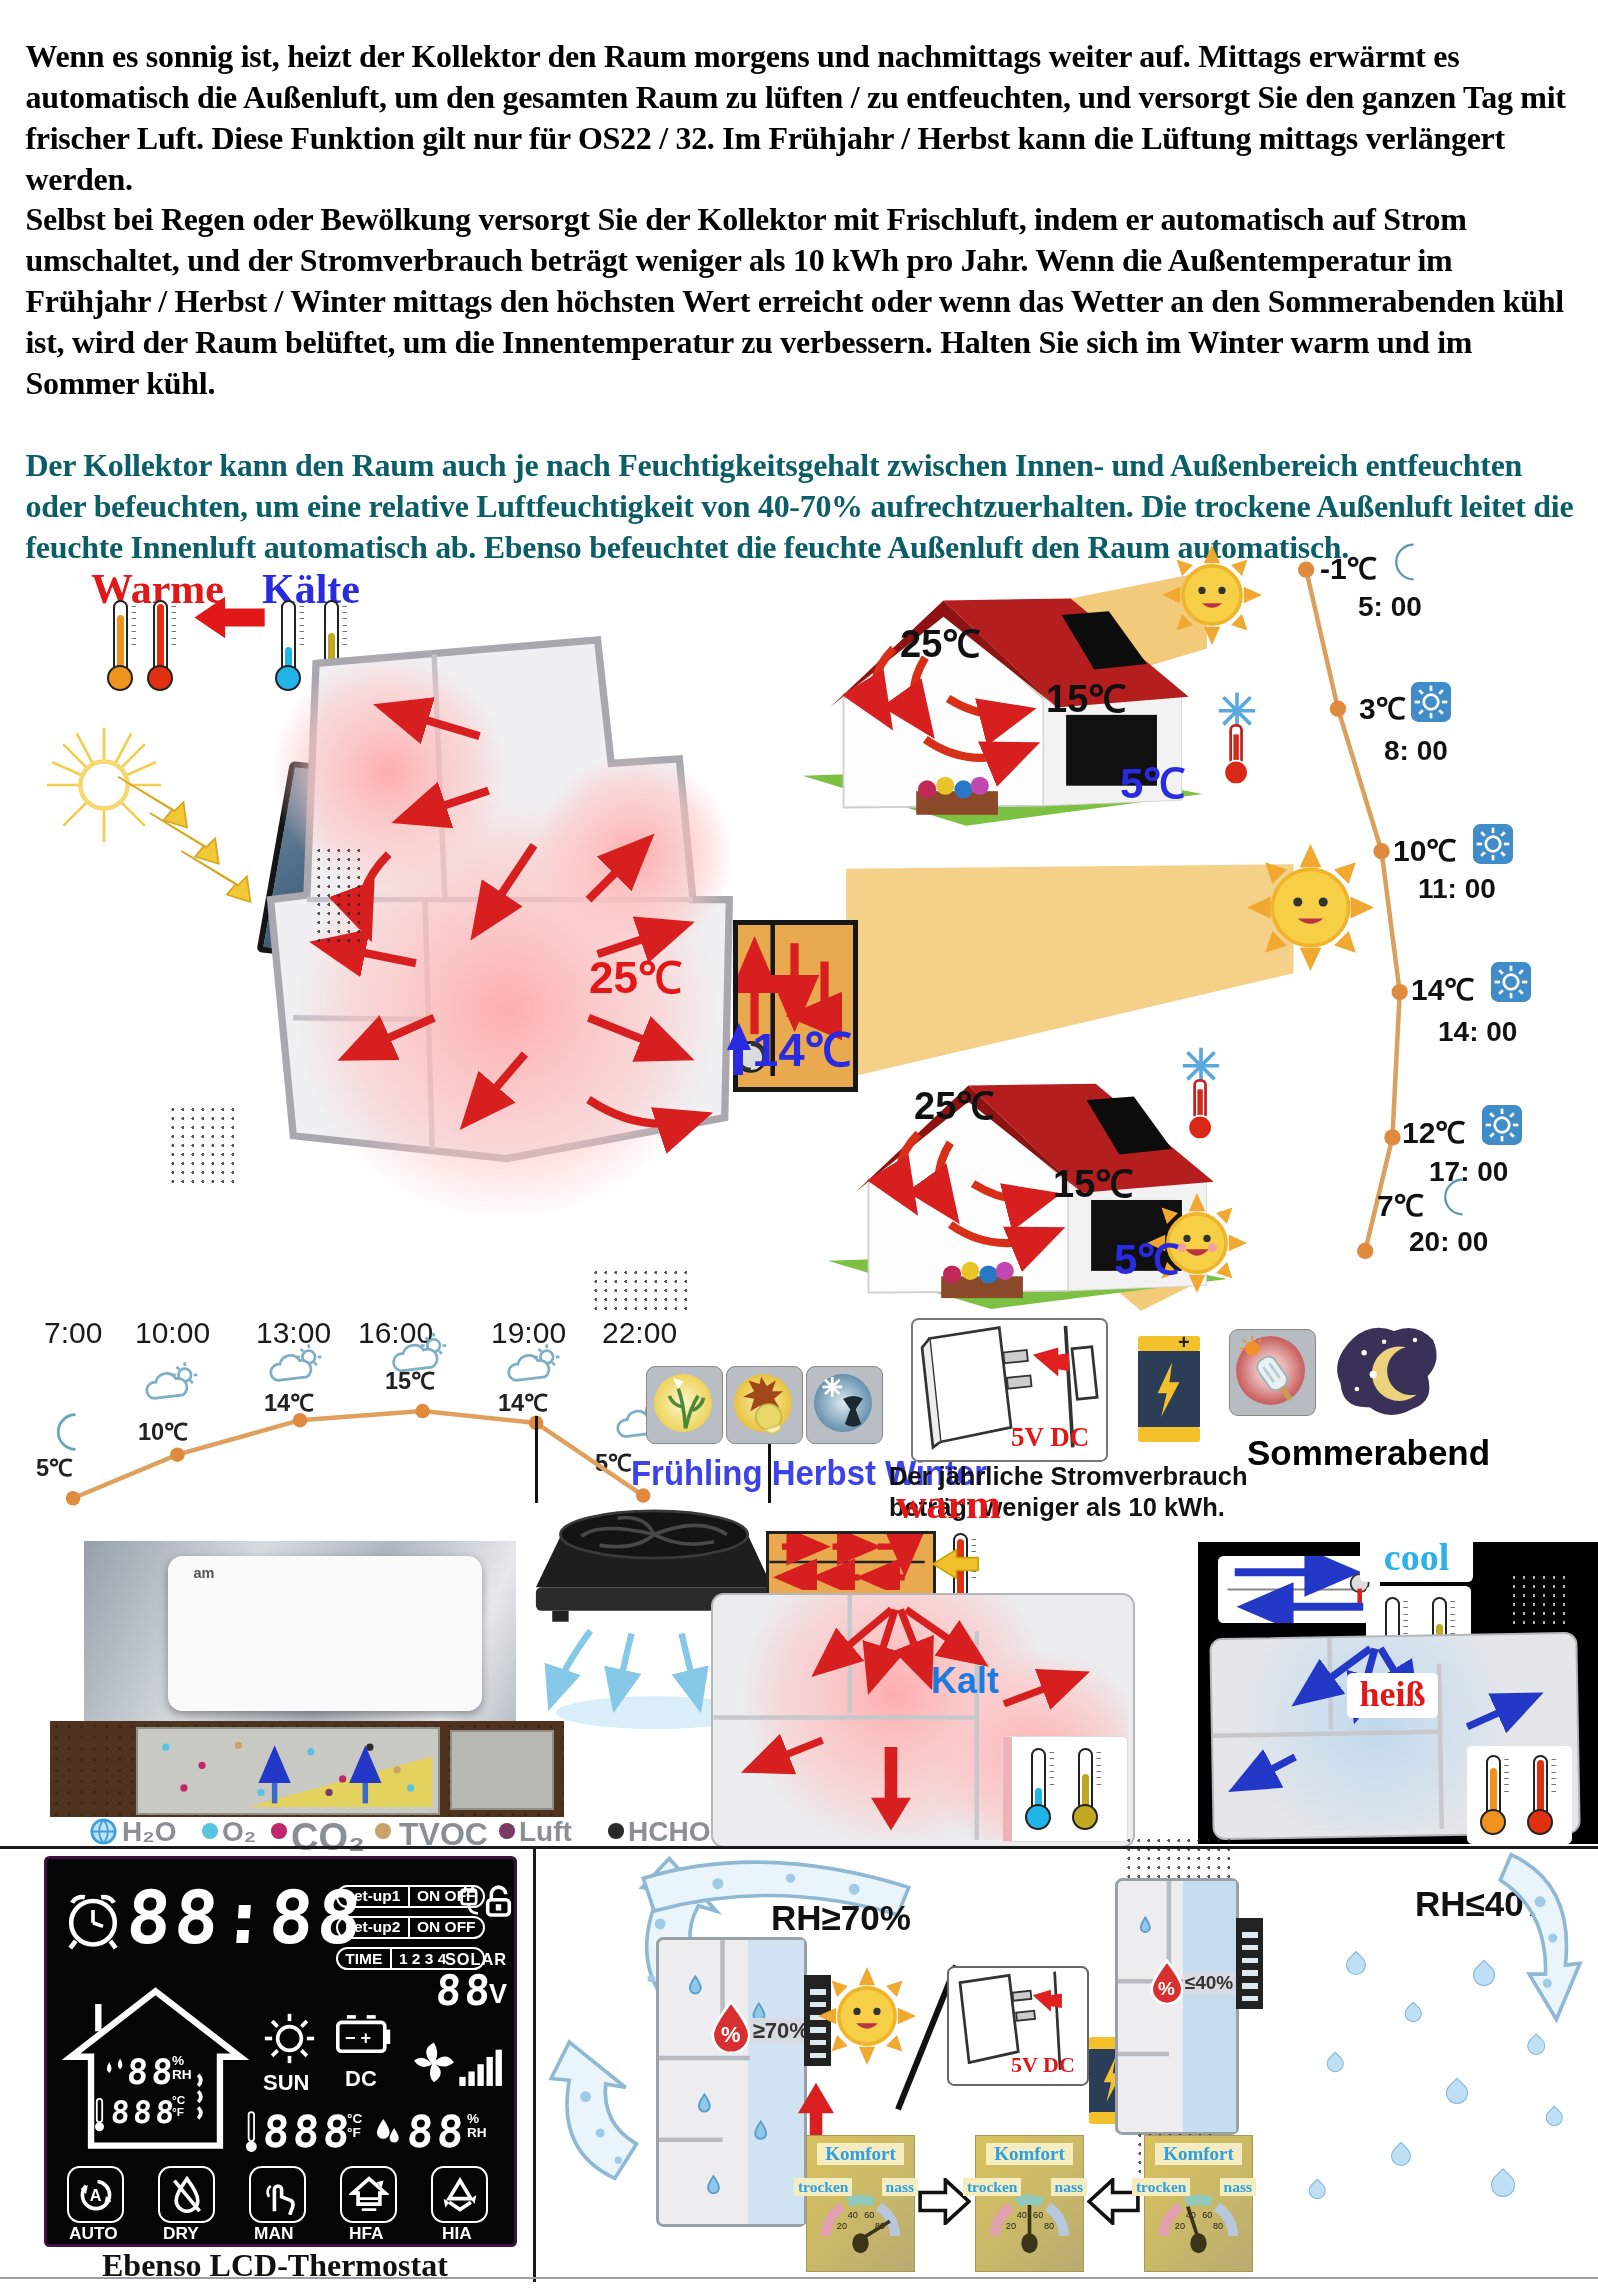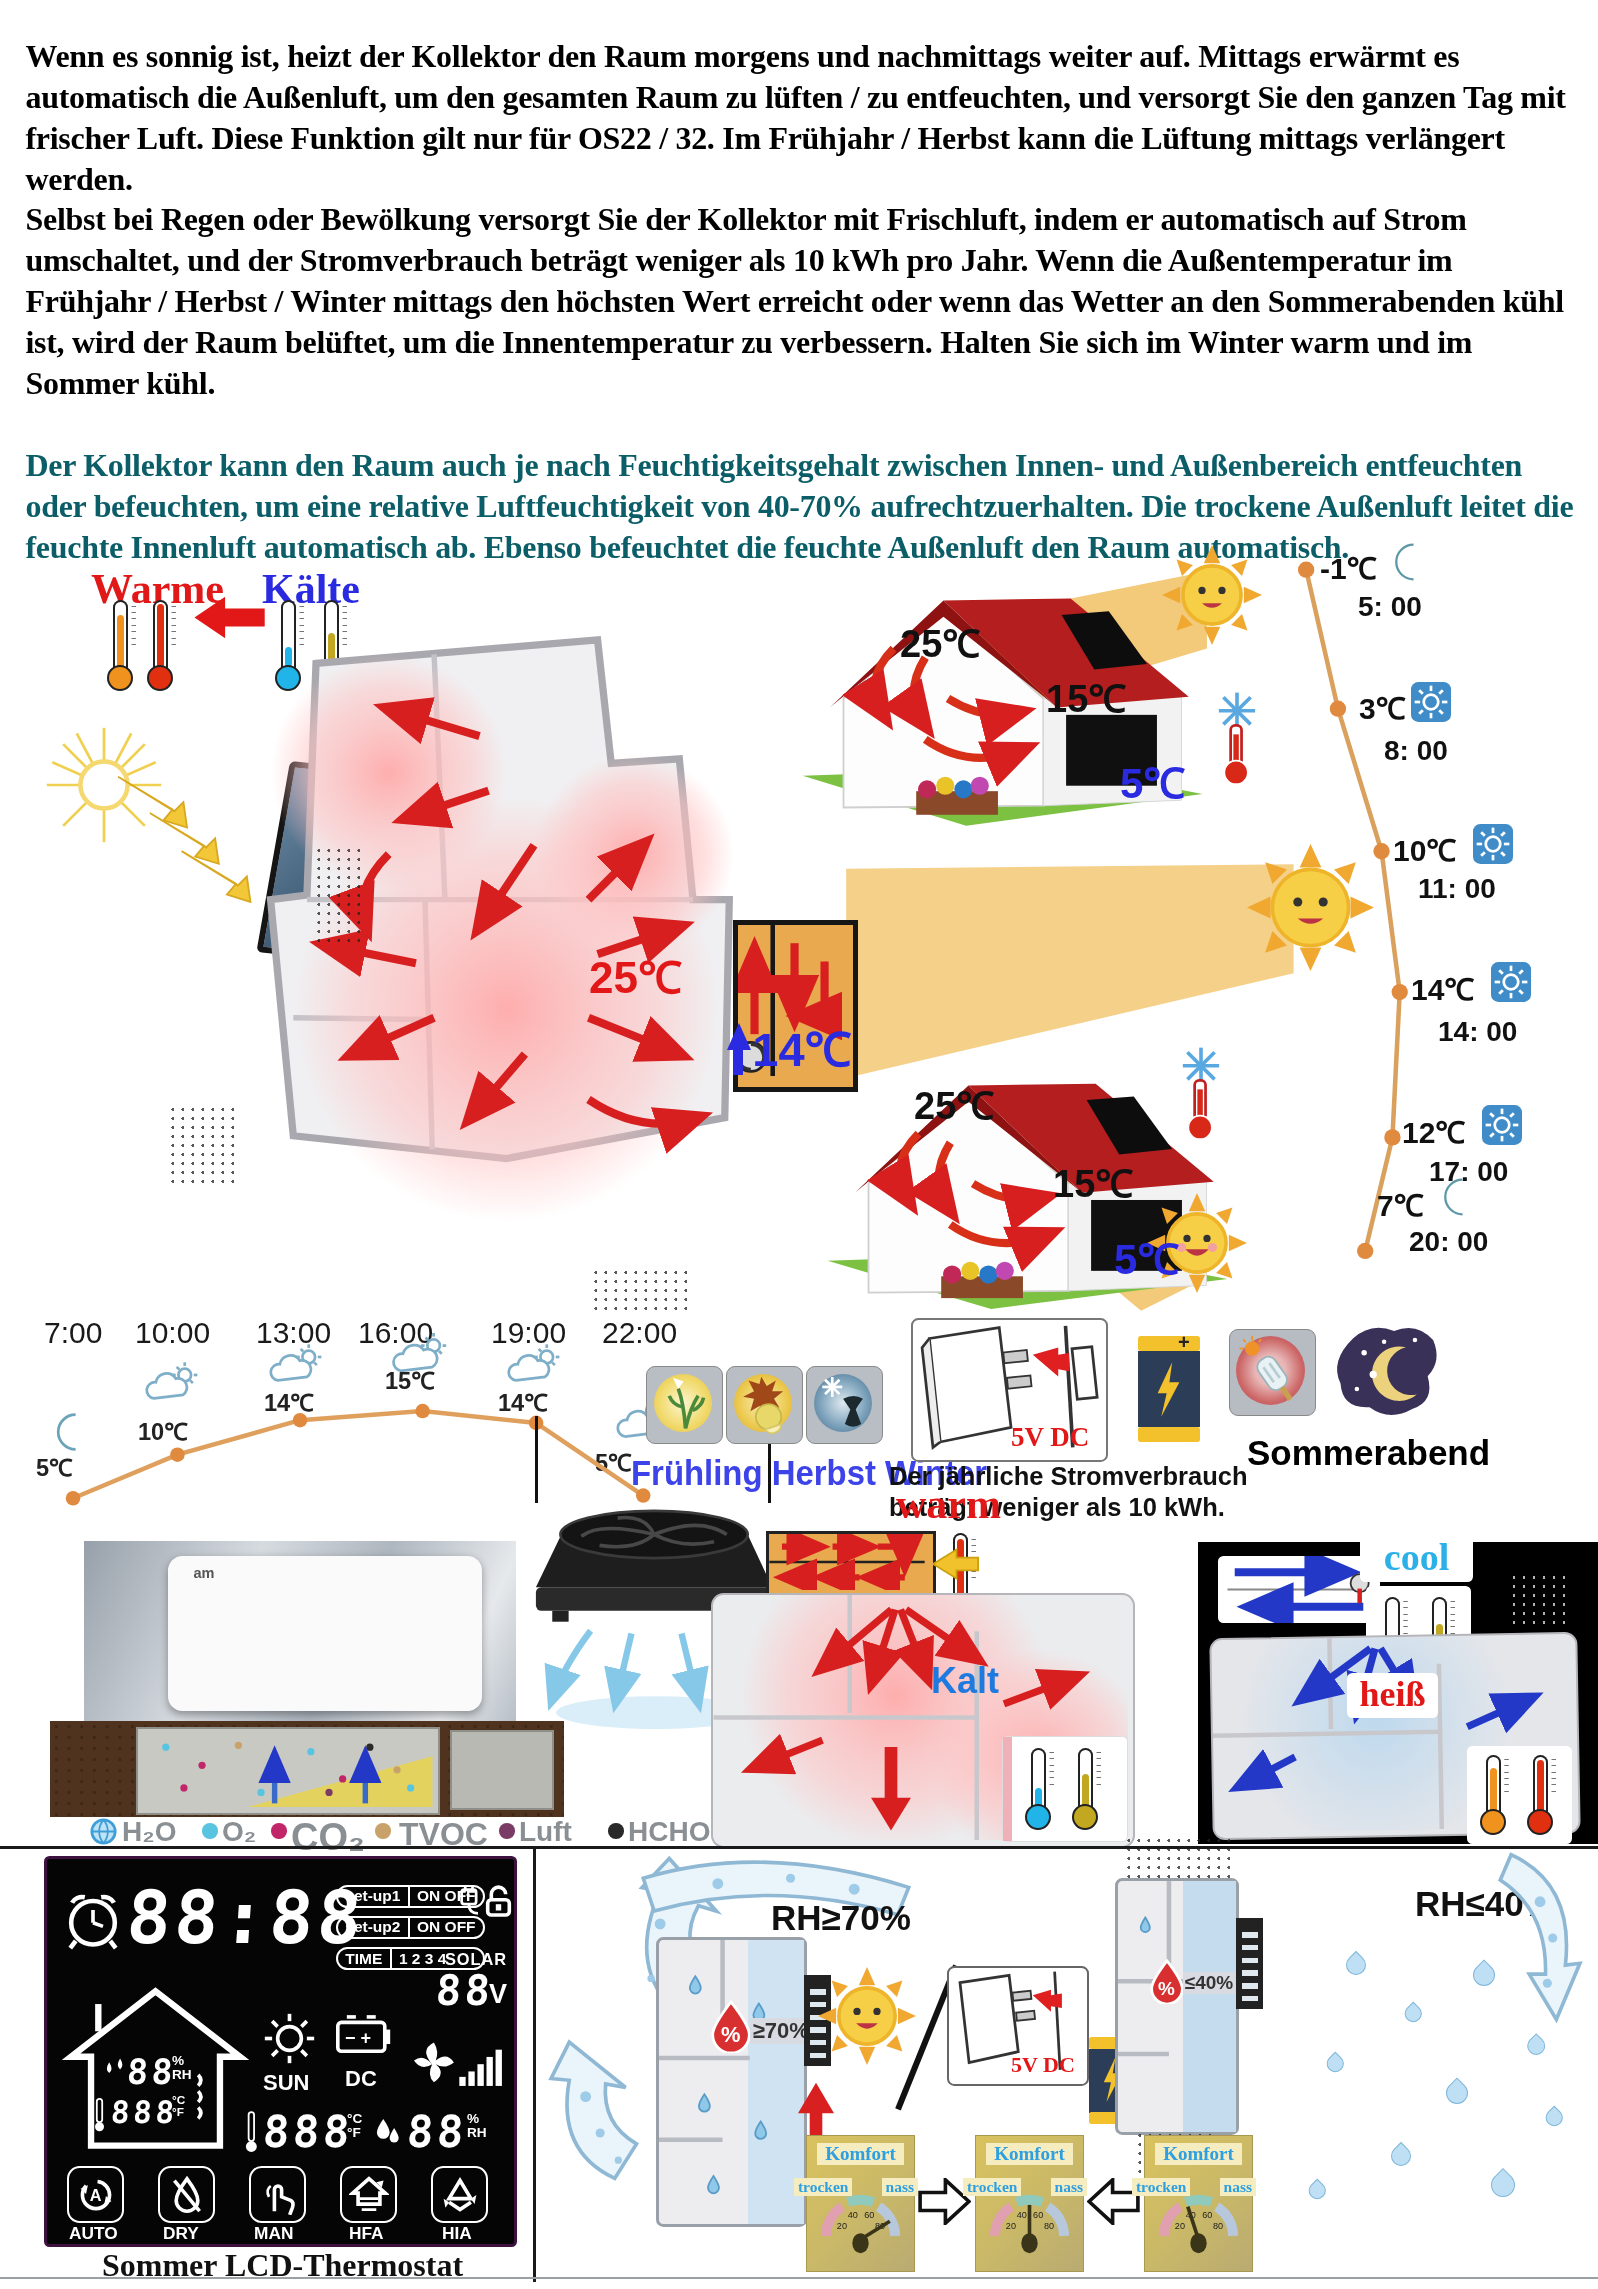--- a/index.html
+++ b/index.html
@@ -947,21 +947,21 @@
         <polygon points="34,26 40,22 38,32" fill="#fff"></polygon>
         <polygon points="10,30 4,26 6,36" fill="#fff"></polygon>
       </svg>
   </div>
   <div class="lcd-txt" style="left:22px;top:364px;font-size:17.3px;">AUTO</div>
   <div class="lcd-txt" style="left:116px;top:364px;font-size:17.3px;">DRY</div>
   <div class="lcd-txt" style="left:207px;top:364px;font-size:17.3px;">MAN</div>
   <div class="lcd-txt" style="left:302px;top:364px;font-size:17.3px;">HFA</div>
   <div class="lcd-txt" style="left:395px;top:364px;font-size:17.3px;">HIA</div>
 </div>
-<div class="lbl serifb blk" style="left:102px;top:2247px;font-size:32px;">Sommer LCD-Thermostat</div>
+<div class="lbl serifb blk" style="left:102px;top:2247px;font-size:32px;">Ebenso LCD-Thermostat</div>
 
 <svg class="abs" style="left:542px;top:1851px;" width="309" height="364" viewBox="0 0 340 400">
   <g fill="#eaf4fb" stroke="#8fb8d4" stroke-width="4">
     <path d="M140,8 L110,40 L130,44 Q96,120 140,170 L180,140 Q150,100 172,60 L192,66 Z"></path>
     <path d="M30,210 L10,250 L30,252 Q16,330 80,360 L104,322 Q66,300 70,256 L92,260 Z"></path>
   </g>
   <g fill="#9ecbe8">
       <circle cx="130" cy="80" r="6"></circle>
       <circle cx="148" cy="120" r="5"></circle>
       <circle cx="120" cy="140" r="4"></circle>

